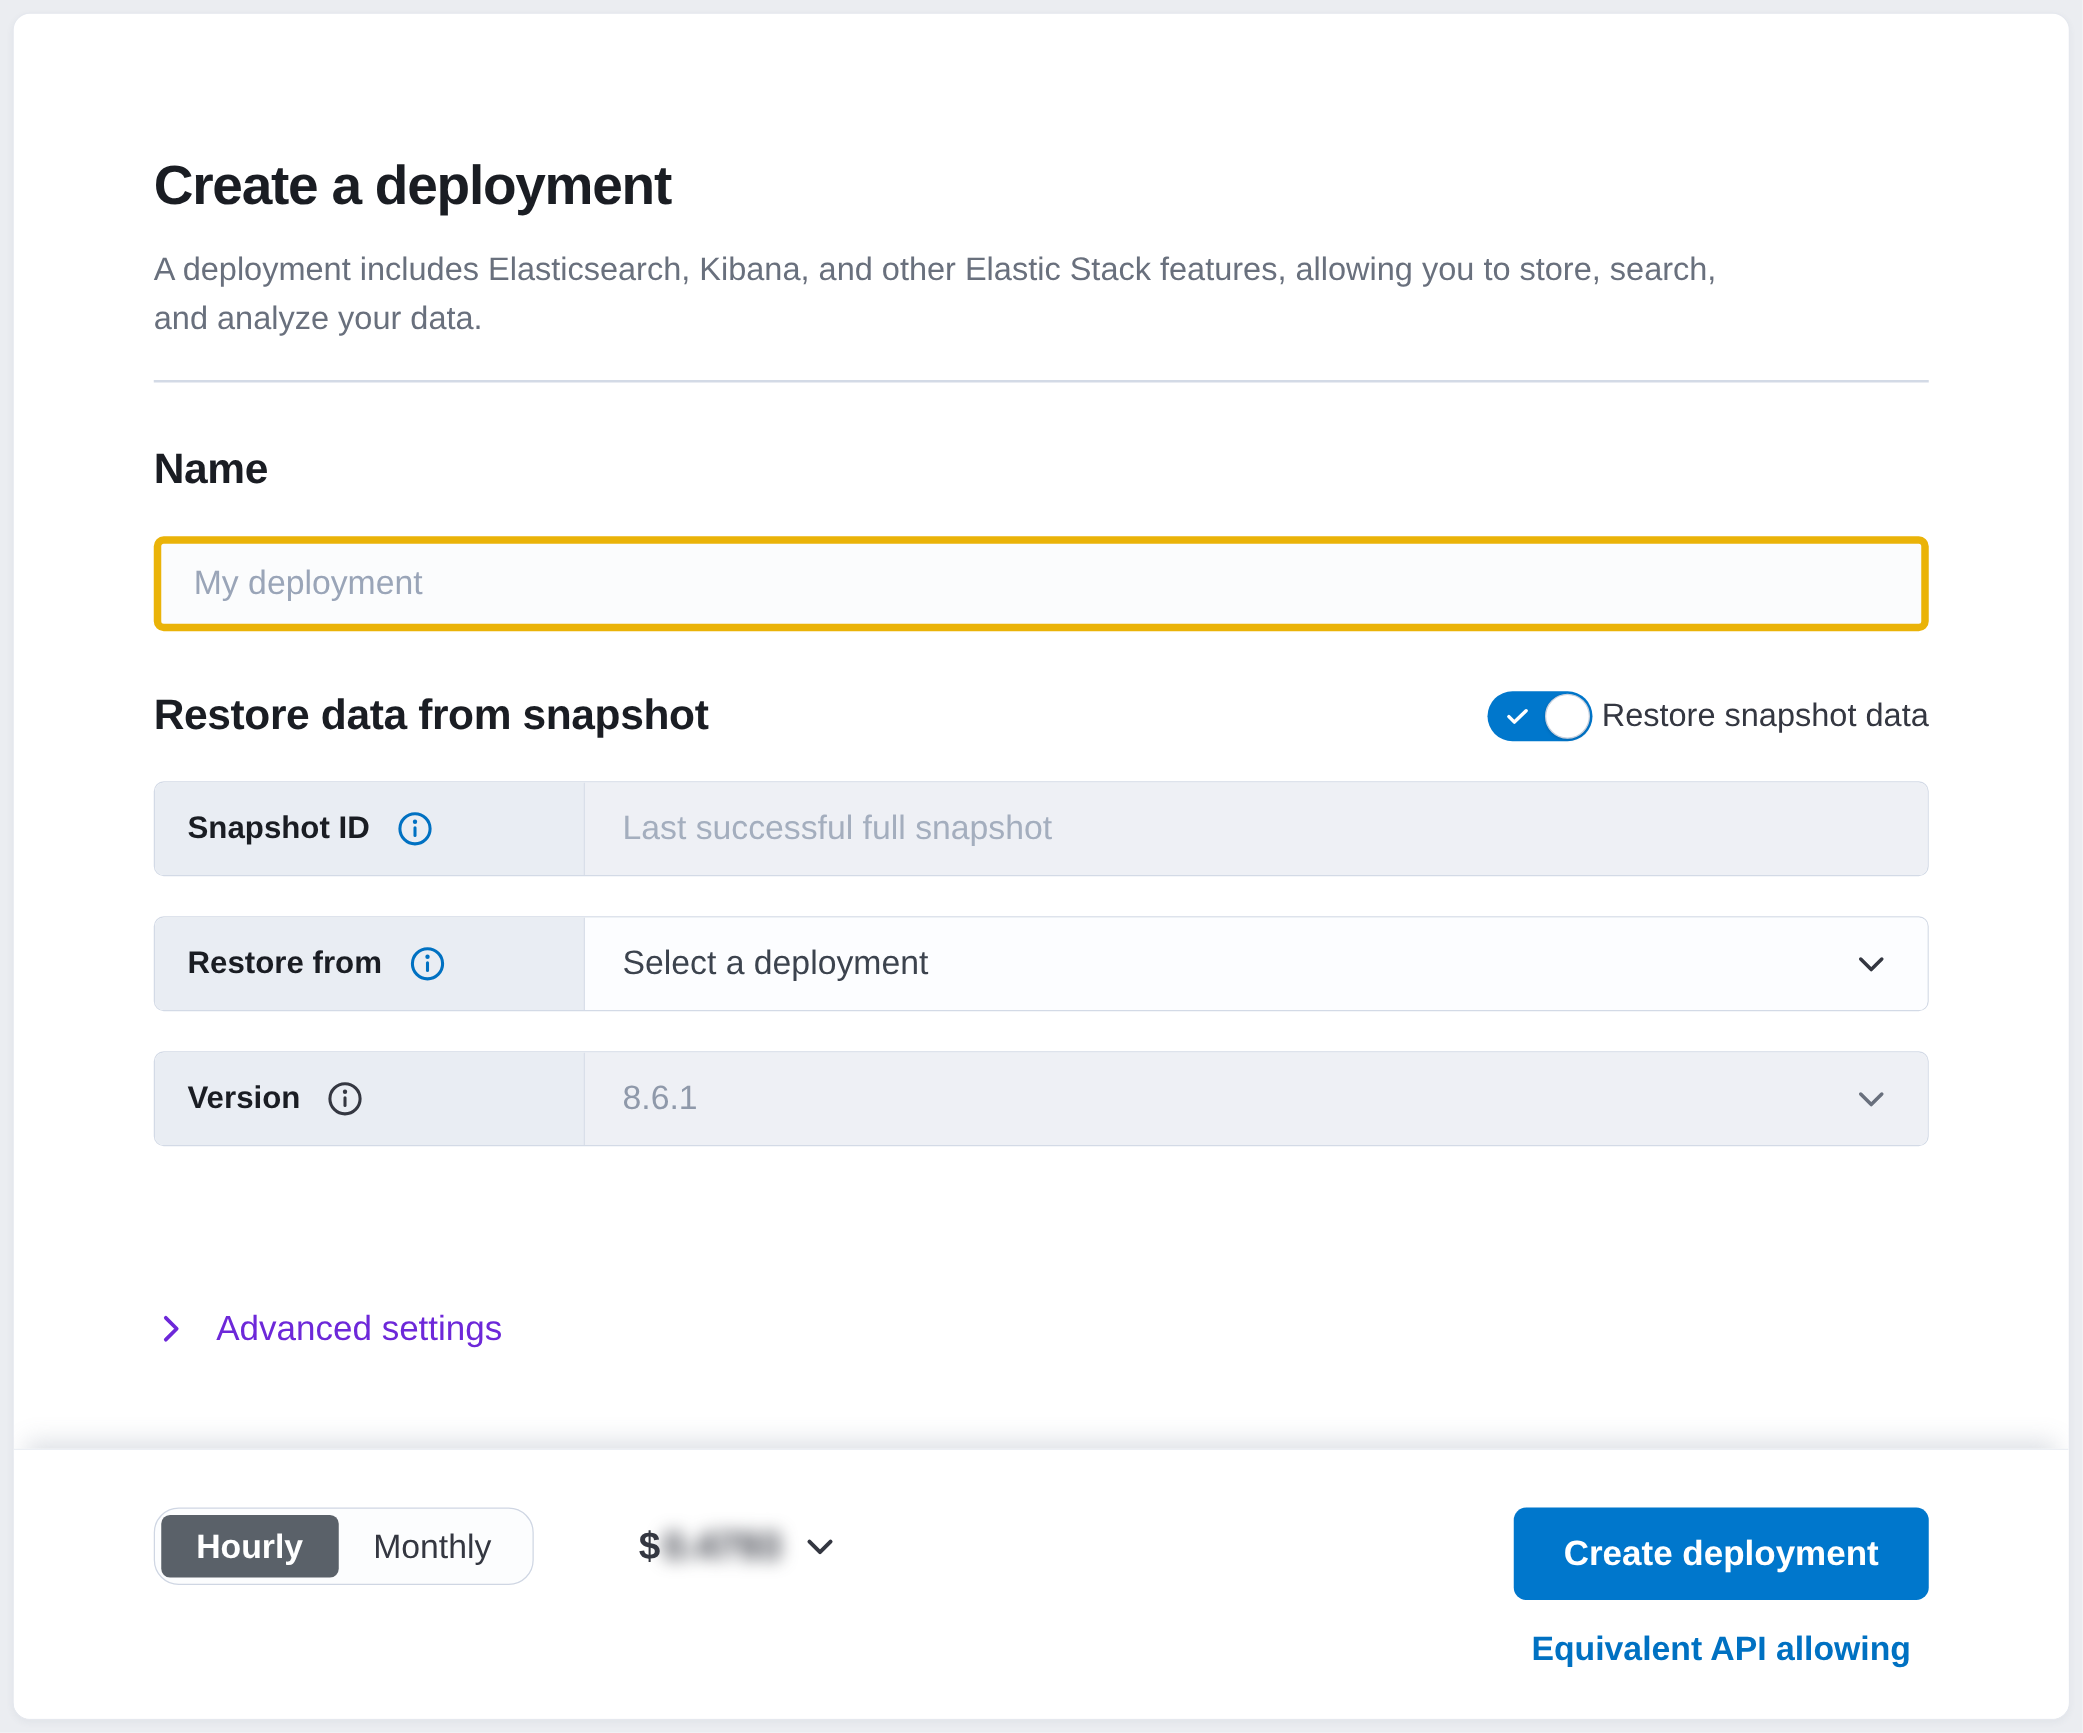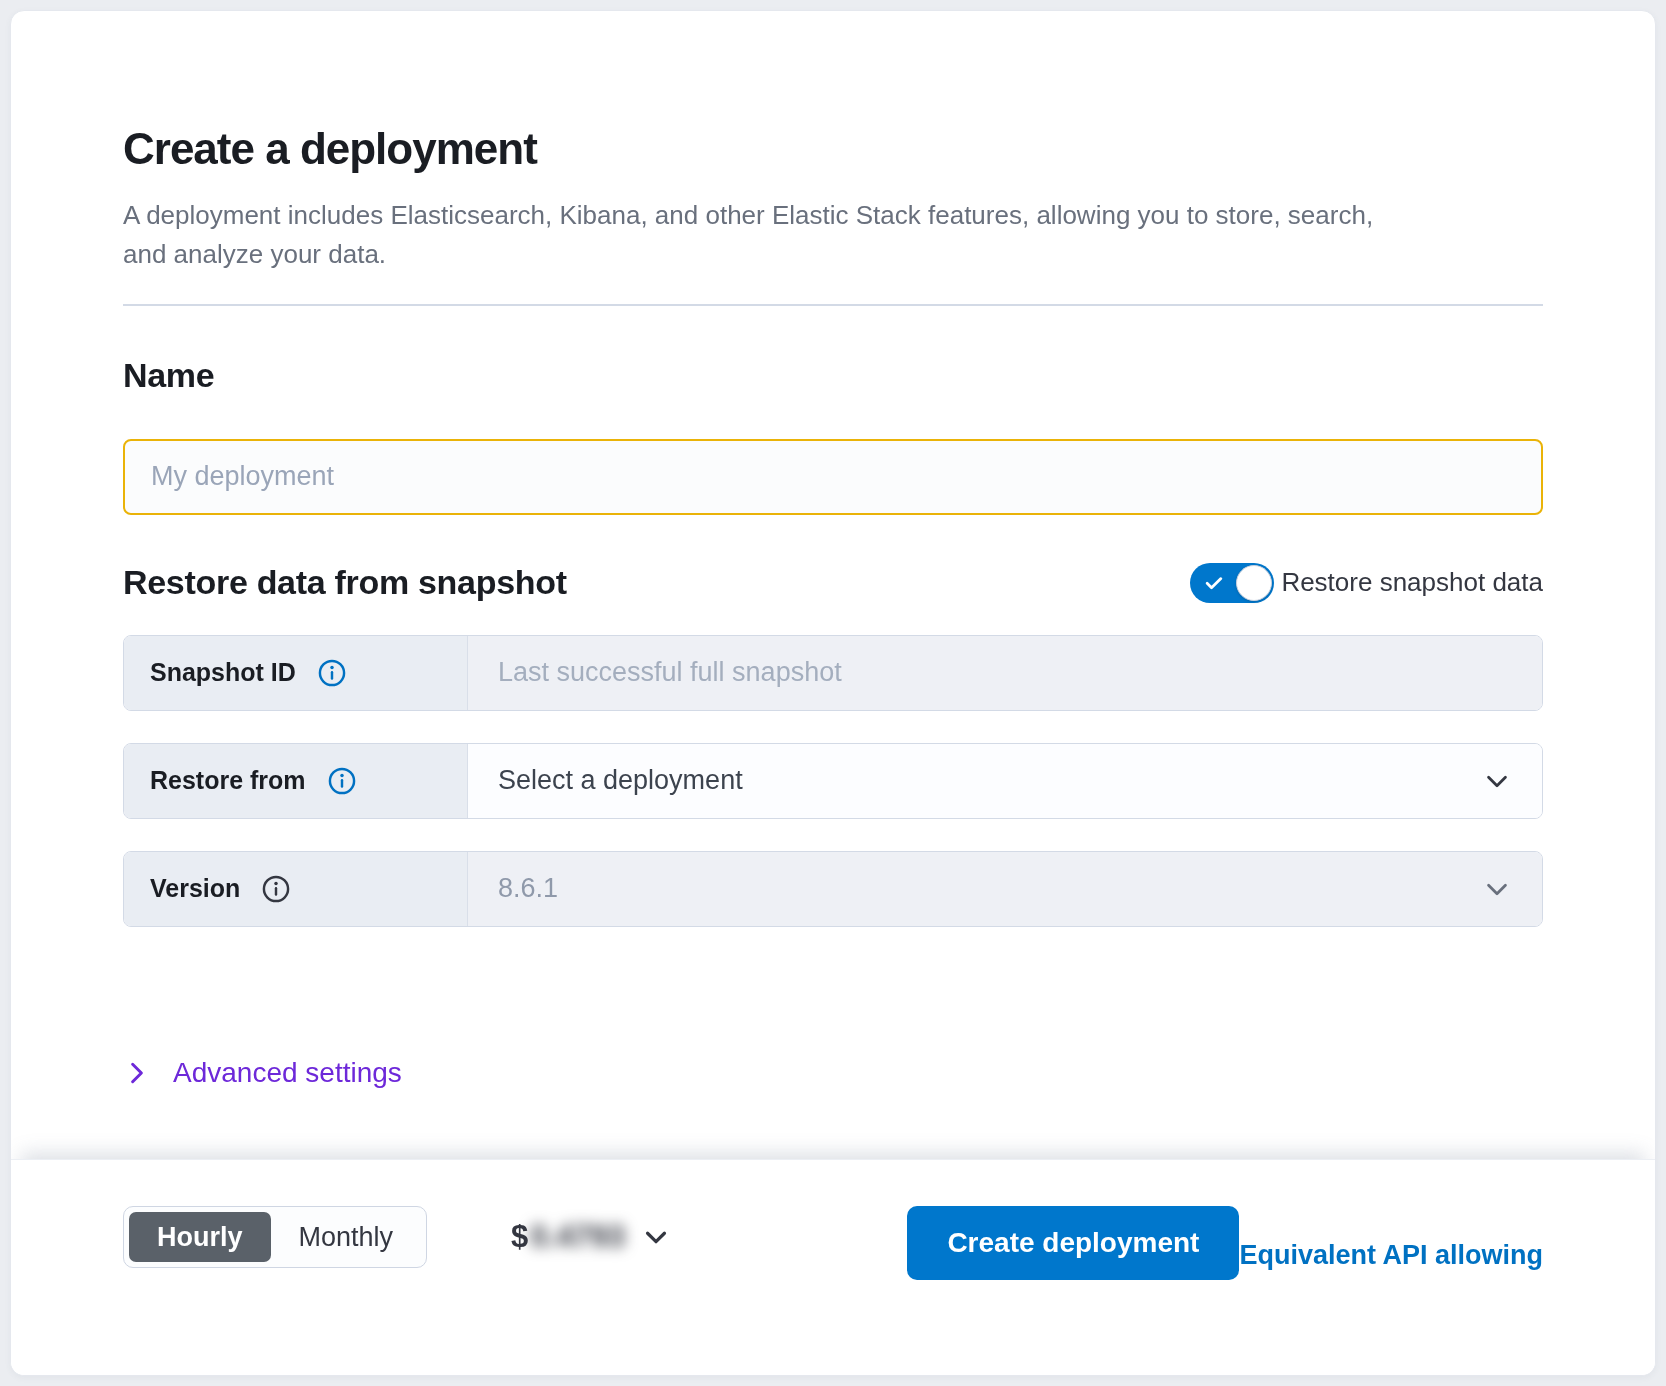--- a/index.html
+++ b/index.html
@@ -35,22 +35,22 @@
   .divider {
     margin-top: 30px; border: none;
     border-top: 2px solid #d3dae6; height: 0;
   }
   .section-heading {
     font-size: 34px; font-weight: 700; color: #1a1d23;
     letter-spacing: -0.3px;
   }
   .name-heading { margin-top: 50px; }
   .name-input {
-    margin-top: 44px; width: 100%; height: 76px;
-    border: 2px solid #eab308; border-radius: 8px;
+    margin-top: 34px; width: 100%; height: 76px;
+    border: 6px solid #eab308; border-radius: 8px;
     background: #fbfcfd; padding: 0 26px;
     font-size: 27px; color: #4c1d95;
     font-family: "Liberation Sans", sans-serif;
     outline: none;
   }
   .name-input::placeholder { color: #9aa5b8; }
 
   .snapshot-heading-row {
     margin-top: 48px;
     display: flex; align-items: center; justify-content: space-between;
@@ -126,21 +126,21 @@
     flex: 0 0 216px;
     background: #ffffff;
     border-top: 1px solid #eceff4;
     box-shadow: 0 -16px 18px -10px rgba(100,112,135,0.22);
     padding: 46px 112px 0 112px;
     display: flex; align-items: flex-start;
     position: relative;
   }
   .billing-group {
     display: inline-flex; align-items: flex-start;
-    border: 1px solid #cfd6e3; border-radius: 10px;
+    border: 1px solid #cfd6e3; border-radius: 20px;
     background: #fcfdfe; padding: 5px;
     height: 62px;
   }
   .billing-btn {
     height: 50px; border: none; border-radius: 7px;
     font-size: 27px; background: transparent; color: #343741;
     padding: 0 28px; cursor: pointer;
     font-family: "Liberation Sans", sans-serif;
   }
   .billing-btn.selected {
@@ -150,21 +150,21 @@
     display: flex; align-items: center;
     margin-left: 84px; height: 62px;
   }
   .price-currency { font-size: 31px; font-weight: 700; color: #343741; }
   .price-amount {
     font-size: 31px; font-weight: 700; color: #343741;
     filter: blur(7px); margin-left: 2px;
   }
   .price-chevron { width: 30px; height: 30px; color: #343741; margin-left: 16px; cursor: pointer; }
 
-  .footer-right { margin-left: auto; display: flex; flex-direction: row; align-items: center; }
+  .footer-right { margin-left: auto; display: flex; flex-direction: column; align-items: center; }
   .create-btn {
     height: 74px; min-width: 304px; padding: 0 40px;
     background: #0077cc; color: #ffffff;
     border: none; border-radius: 10px;
     font-size: 28px; font-weight: 600; cursor: pointer;
     font-family: "Liberation Sans", sans-serif;
   }
   .api-link {
     margin-top: 24px; font-size: 27px; font-weight: 600;
     color: #0071c2; cursor: pointer; text-align: center;

